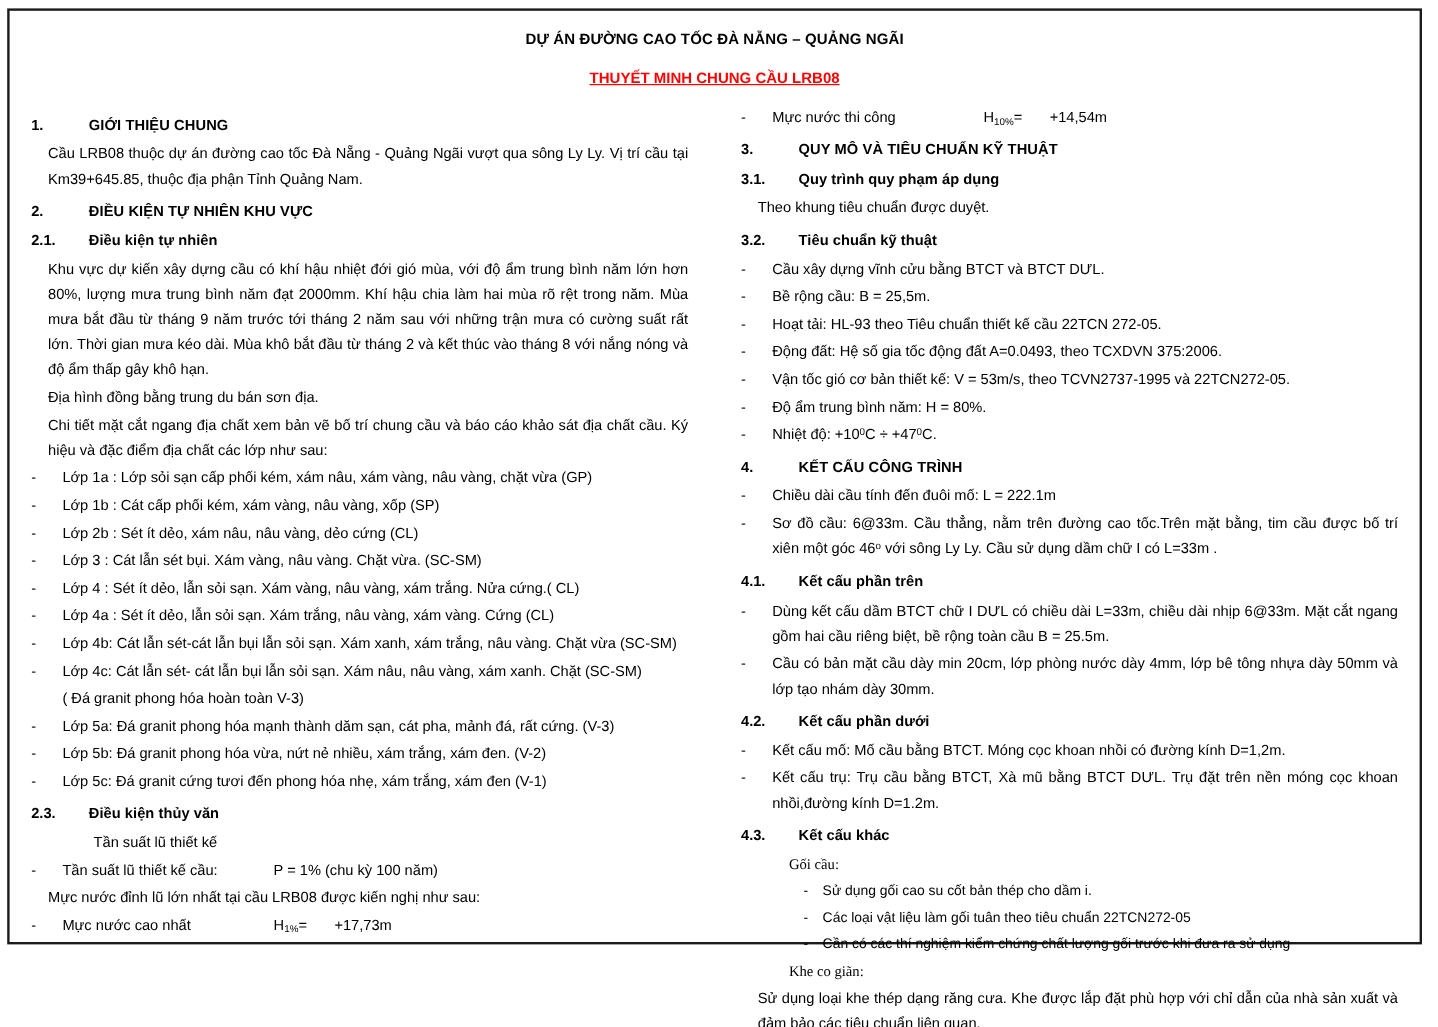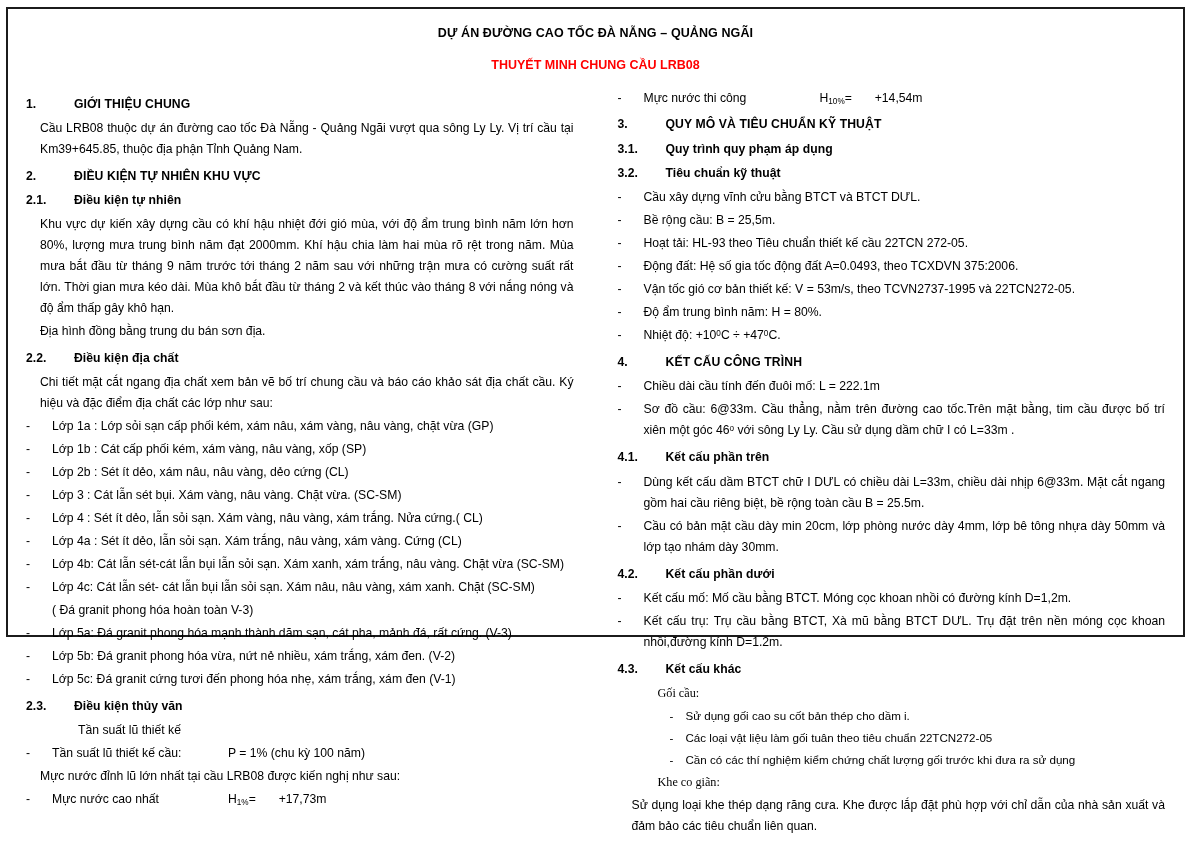--- a/index.html
+++ b/index.html
@@ -18,39 +18,40 @@
   .page {
     position: relative;
     box-sizing: border-box;
     width: 1198px;
     height: 856px;
     padding: 7px 13px 11px 6px;
   }
   .page-frame {
     box-sizing: border-box;
     width: 1179px;
-    height: 630px;
+    height: 780px;
     border: 2px solid #1b1b1b;
     padding: 12px 18px 10px 18px;
   }
   .doc-title {
     text-align: center;
     font-size: 12.5px;
     font-weight: bold;
     letter-spacing: 0.1px;
     margin: 4px 0 0 0;
     line-height: 1.3;
   }
   .doc-subtitle {
     text-align: center;
     font-size: 12.5px;
     font-weight: bold;
     color: #ff0000;
     margin: 16px 0 0 0;
     line-height: 1.3;
+    text-decoration: underline;
   }
   .columns {
     display: flex;
     margin-top: 14px;
     align-items: flex-start;
   }
   .col {
     width: 50%;
     box-sizing: border-box;
   }
@@ -162,24 +163,20 @@
           <span class="txt">ĐIỀU KIỆN TỰ NHIÊN KHU VỰC</span>
         </div>
 
         <div class="h2">
           <span class="num">2.1.</span>
           <span class="txt">Điều kiện tự nhiên</span>
         </div>
         <p class="para">Khu vực dự kiến xây dựng cầu có khí hậu nhiệt đới gió mùa, với độ ẩm trung bình năm lớn hơn 80%, lượng mưa trung bình năm đạt 2000mm. Khí hậu chia làm hai mùa rõ rệt trong năm. Mùa mưa bắt đầu từ tháng 9 năm trước tới tháng 2 năm sau với những trận mưa có cường suất rất lớn. Thời gian mưa kéo dài. Mùa khô bắt đầu từ tháng 2 và kết thúc vào tháng 8 với nắng nóng và độ ẩm thấp gây khô hạn.</p>
         <p class="para nojust">Địa hình đồng bằng trung du bán sơn địa.</p>
 
-        <div class="h2">
-          <span class="num">2.2.</span>
-          <span class="txt">Điều kiện địa chất</span>
-        </div>
         <p class="para">Chi tiết mặt cắt ngang địa chất xem bản vẽ bố trí chung cầu và báo cáo khảo sát địa chất cầu. Ký hiệu và đặc điểm địa chất các lớp như sau:</p>
 
         <div class="bullet">
           <span class="dash">-</span>
           <span class="btxt">Lớp 1a  : Lớp sỏi sạn cấp phối kém, xám nâu, xám vàng, nâu vàng, chặt vừa (GP)</span>
         </div>
         <div class="bullet">
           <span class="dash">-</span>
           <span class="btxt">Lớp 1b : Cát cấp phối kém, xám vàng, nâu vàng, xốp (SP)</span>
         </div>
@@ -250,20 +247,21 @@
 
         <div class="h1">
           <span class="num">3.</span>
           <span class="txt">QUY MÔ VÀ TIÊU CHUẨN KỸ THUẬT</span>
         </div>
 
         <div class="h2">
           <span class="num">3.1.</span>
           <span class="txt">Quy trình quy phạm áp dụng</span>
         </div>
+        <p class="para nojust">Theo khung tiêu chuẩn được duyệt.</p>
 
         <div class="h2">
           <span class="num">3.2.</span>
           <span class="txt">Tiêu chuẩn kỹ thuật</span>
         </div>
         <div class="bullet">
           <span class="dash">-</span>
           <span class="btxt nojust">Cầu xây dựng vĩnh cửu bằng BTCT và BTCT DƯL.</span>
         </div>
         <div class="bullet">

